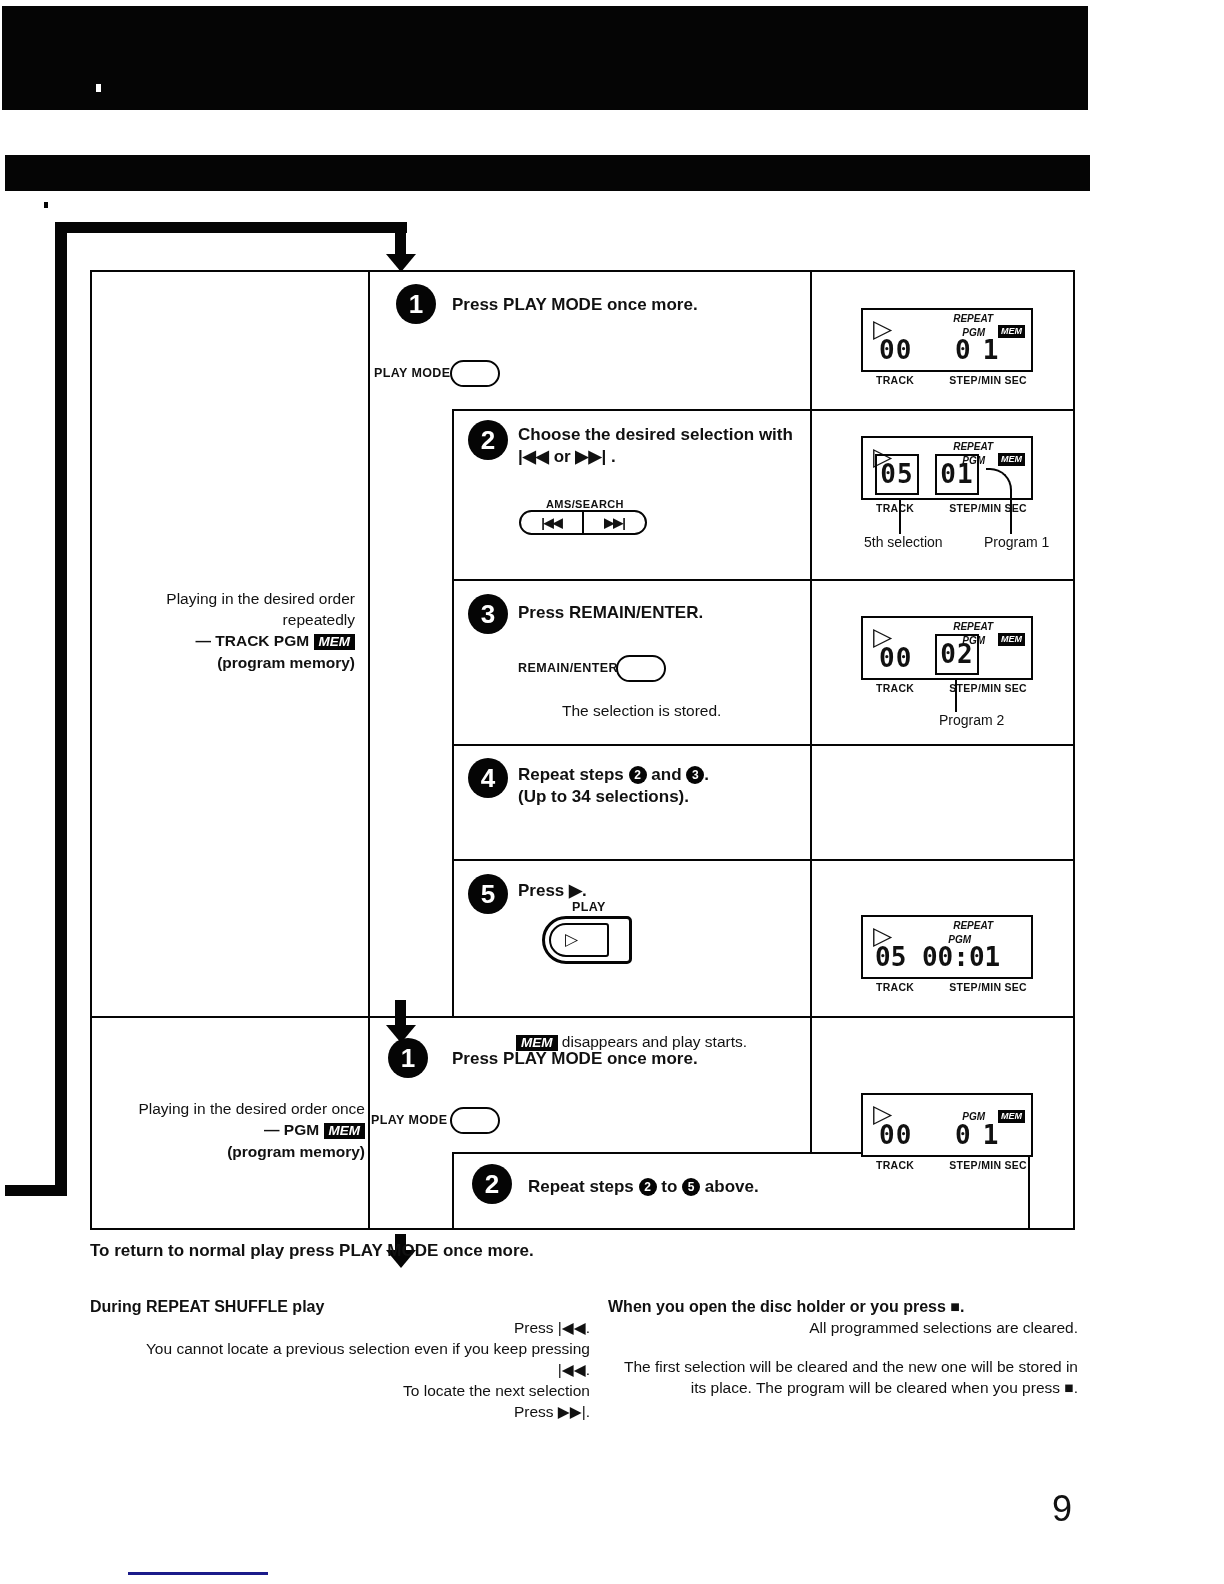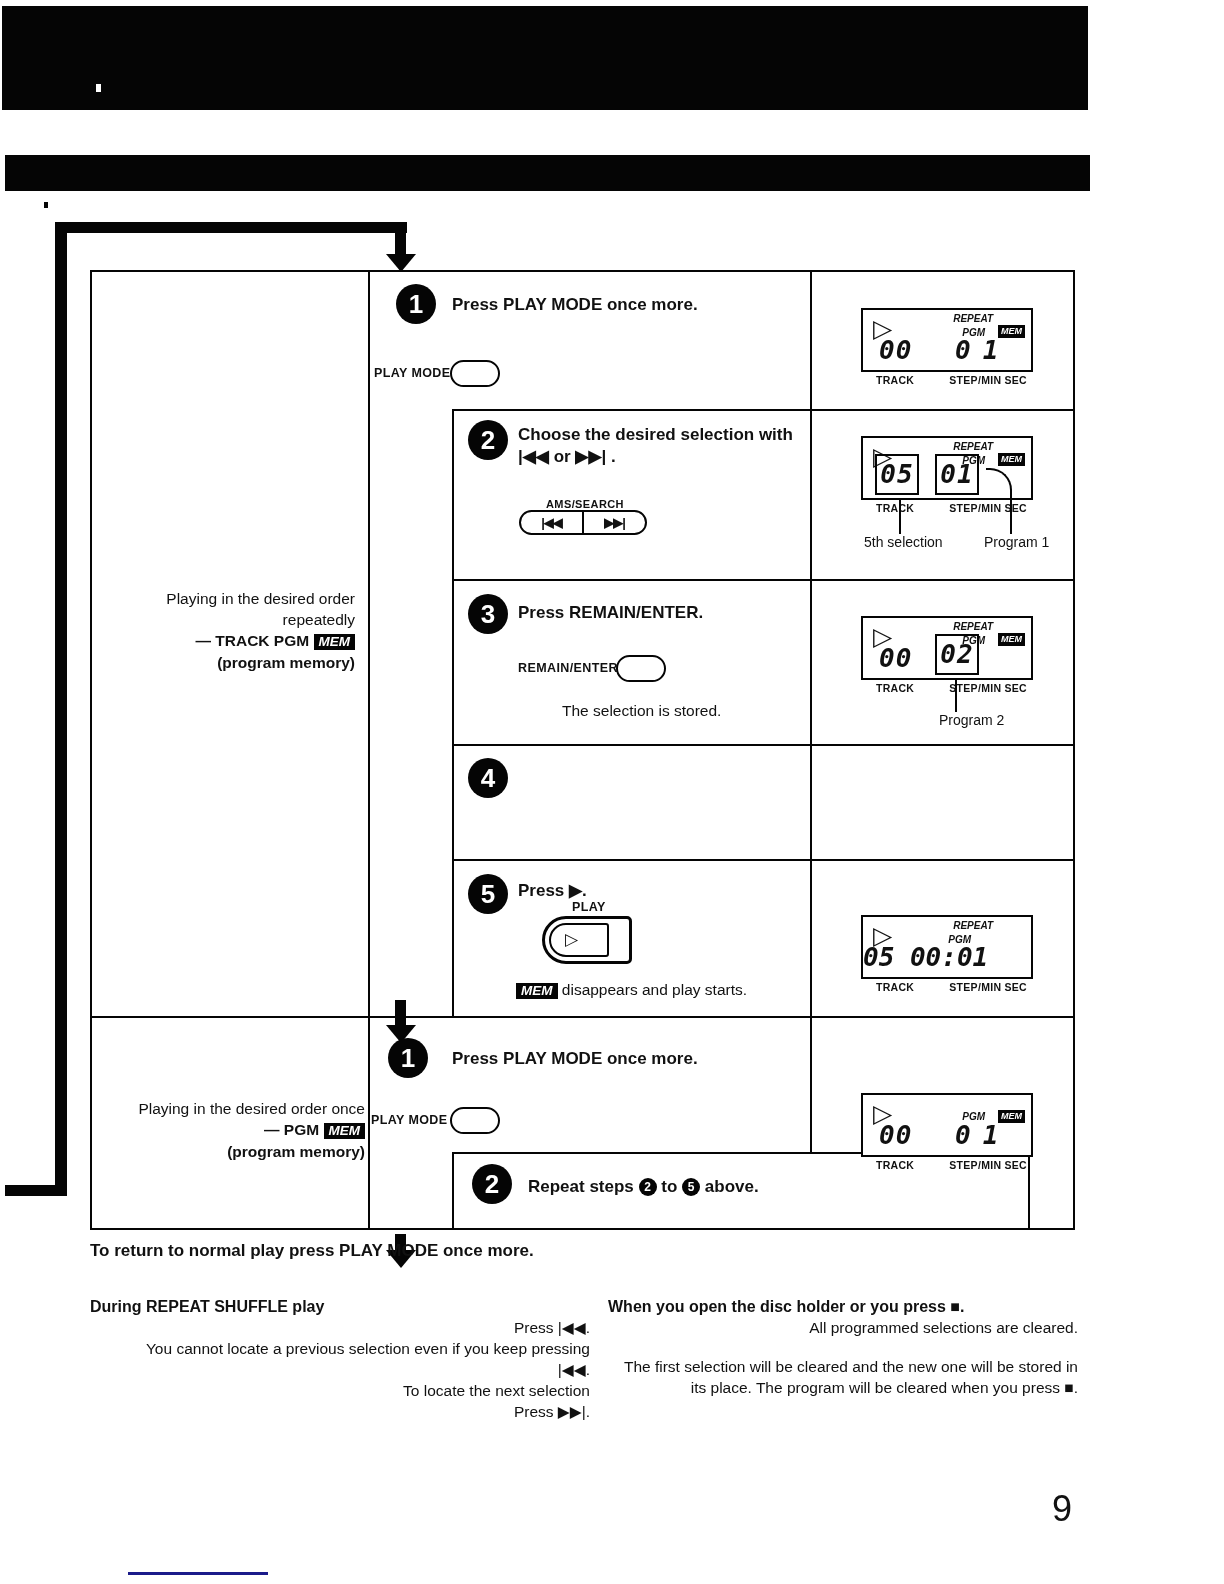--- a/index.html
+++ b/index.html
@@ -51,21 +51,21 @@
   .lcd-tri { position: absolute; left: 10px; top: 6px; font-size: 25px; line-height: 1; }
   .ind { position: absolute; font-size: 10px; font-style: italic; font-weight: bold; }
   .lcd-mem {
     position: absolute; right: 6px; top: 15px;
     background: #050505; color: #fff;
     font-size: 9px; font-style: italic; font-weight: bold;
     padding: 1px 3px; line-height: 11px;
   }
   .lcddig {
     font-family: "DejaVu Sans Mono", monospace;
-    font-weight: bold; font-style: italic;
+    font-weight: bold; 
     font-size: 26px; letter-spacing: 1px; line-height: 1;
   }
   .dig { position: absolute; bottom: 7px; }
   .digbox {
     position: absolute; bottom: 3px;
     width: 44px; height: 41px;
     border: 2px solid #050505;
     text-align: center; line-height: 37px;
   }
   .lcd-labels {
@@ -147,30 +147,39 @@
     </div>
   </div>
 
   <div class="abs stepnum" style="left:468px;top:594px">3</div>
   <div class="abs t17" style="left:518px;top:602px">Press REMAIN/ENTER.</div>
   <div class="abs small-lbl" style="left:518px;top:661px">REMAIN/ENTER</div>
   <div class="abs oval" style="left:616px;top:655px"></div>
   <div class="abs t15" style="left:562px;top:700px">The selection is stored.</div>
 
   <div class="abs stepnum" style="left:468px;top:758px">4</div>
+  <div class="abs t17" style="left:518px;top:764px;width:300px">
+    <div>
+      <span>Repeat steps</span>
+      <span class="refnum">2</span>
+      <span>and</span>
+      <span class="refnum">3</span><span>.</span>
+    </div>
+    <div>(Up to 34 selections).</div>
+  </div>
 
   <div class="abs stepnum" style="left:468px;top:874px">5</div>
   <div class="abs t17" style="left:518px;top:880px">Press ▶.</div>
   <div class="abs small-lbl" style="left:572px;top:900px">PLAY</div>
   <div class="abs" style="left:542px;top:916px;width:90px;height:48px;border:3px solid #050505;border-radius:24px 5px 5px 24px;background:#fff">
     <div style="position:absolute;left:4px;top:4px;width:60px;height:34px;border:2px solid #050505;border-radius:17px 3px 3px 17px">
       <span style="position:absolute;left:14px;top:6px;font-size:17px;line-height:1">▷</span>
     </div>
   </div>
-  <div class="abs t15" style="left:516px;top:979px">
+  <div class="abs t15" style="left:516px;top:1031px">
     <span class="mem">MEM</span>
     <span>disappears and play starts.</span>
   </div>
 
   <div class="abs t15" style="left:105px;top:1098px;width:260px">
     <div>Playing in the desired order once</div>
     <div>
       <span class="bold">— PGM</span>
       <span class="mem">MEM</span>
     </div>
@@ -233,21 +242,21 @@
     <span class="lcdlbl">TRACK</span>
     <span class="lcdlbl">STEP/MIN SEC</span>
   </div>
   <div class="abs cline" style="left:955px;top:680px;height:32px"></div>
   <div class="abs callout" style="left:918px;top:712px">Program 2</div>
 
   <div class="abs lcd" style="left:861px;top:915px">
     <span class="lcd-tri">▷</span>
     <span class="ind" style="right:38px;top:3px">REPEAT</span>
     <span class="ind" style="right:60px;top:17px">PGM</span>
-    <span class="dig lcddig" style="left:0;letter-spacing:0">05 00:01</span>
+    <span class="dig lcddig" style="left:12px;letter-spacing:0">05 00:01</span>
   </div>
   <div class="abs lcd-labels" style="left:861px;top:981px">
     <span class="lcdlbl">TRACK</span>
     <span class="lcdlbl">STEP/MIN SEC</span>
   </div>
 
   <div class="abs lcd" style="left:861px;top:1093px">
     <span class="lcd-tri">▷</span>
     <span class="ind" style="right:46px;top:16px">PGM</span>
     <span class="lcd-mem">MEM</span>

